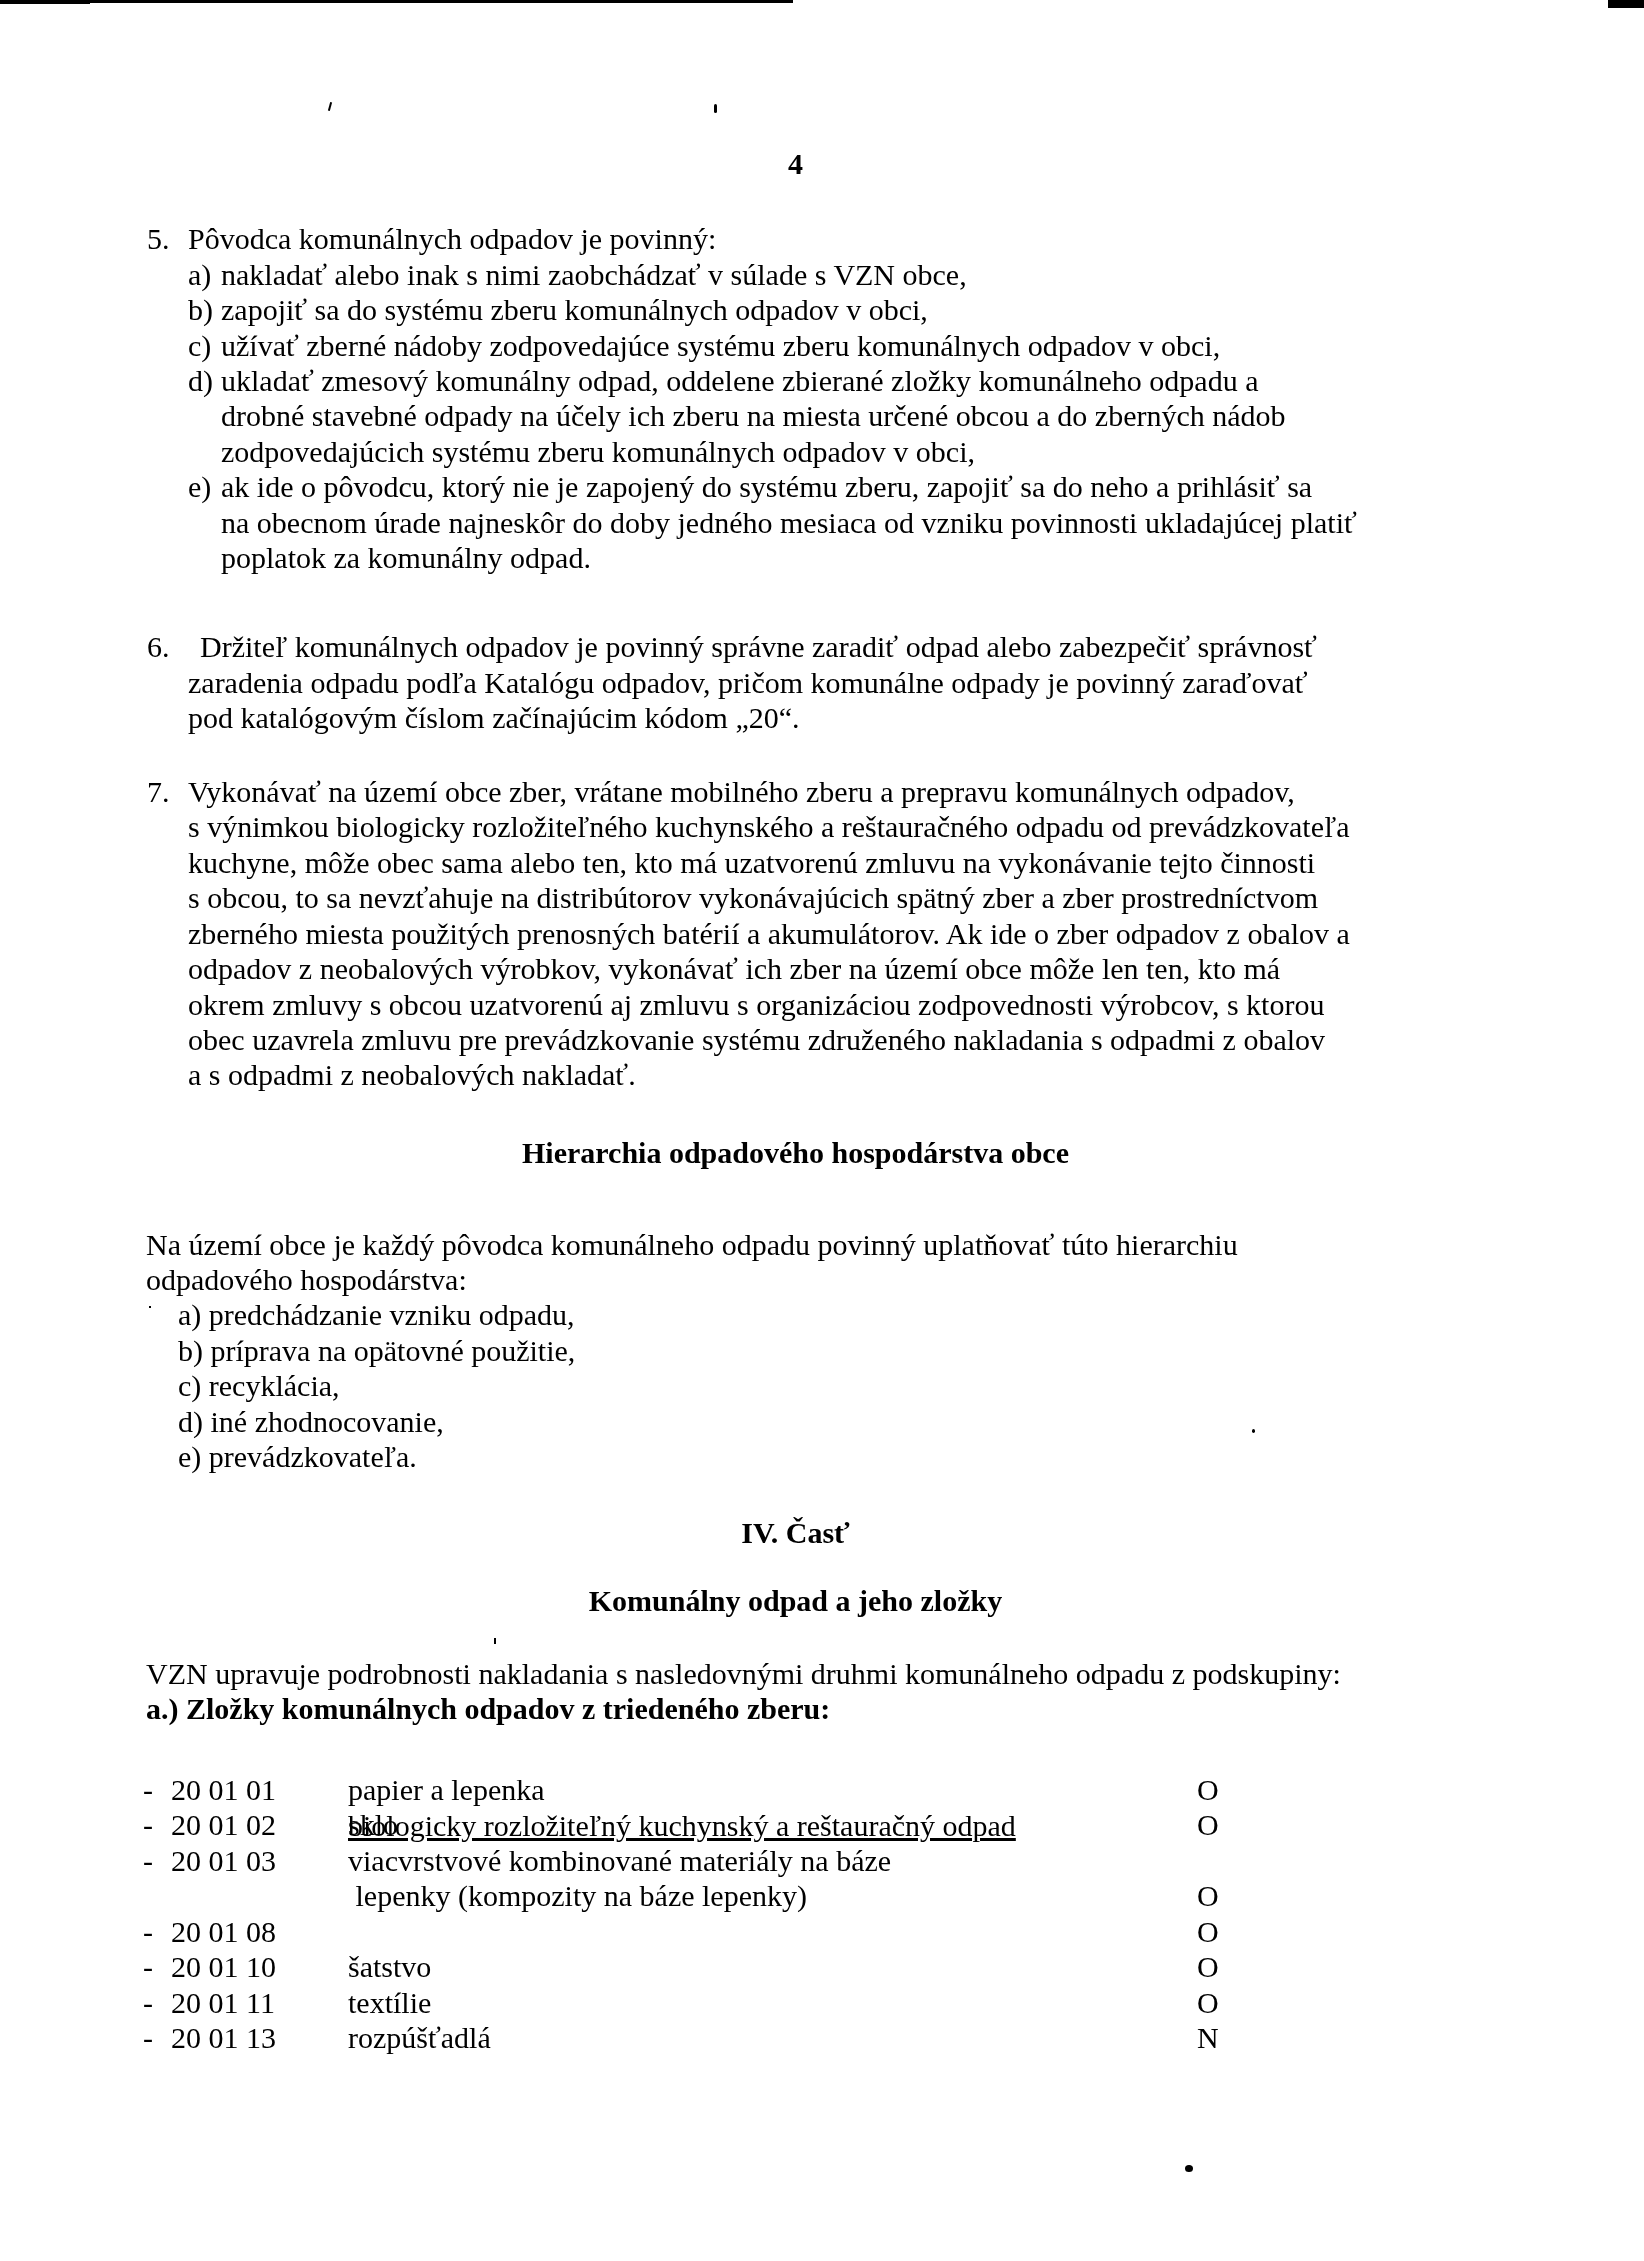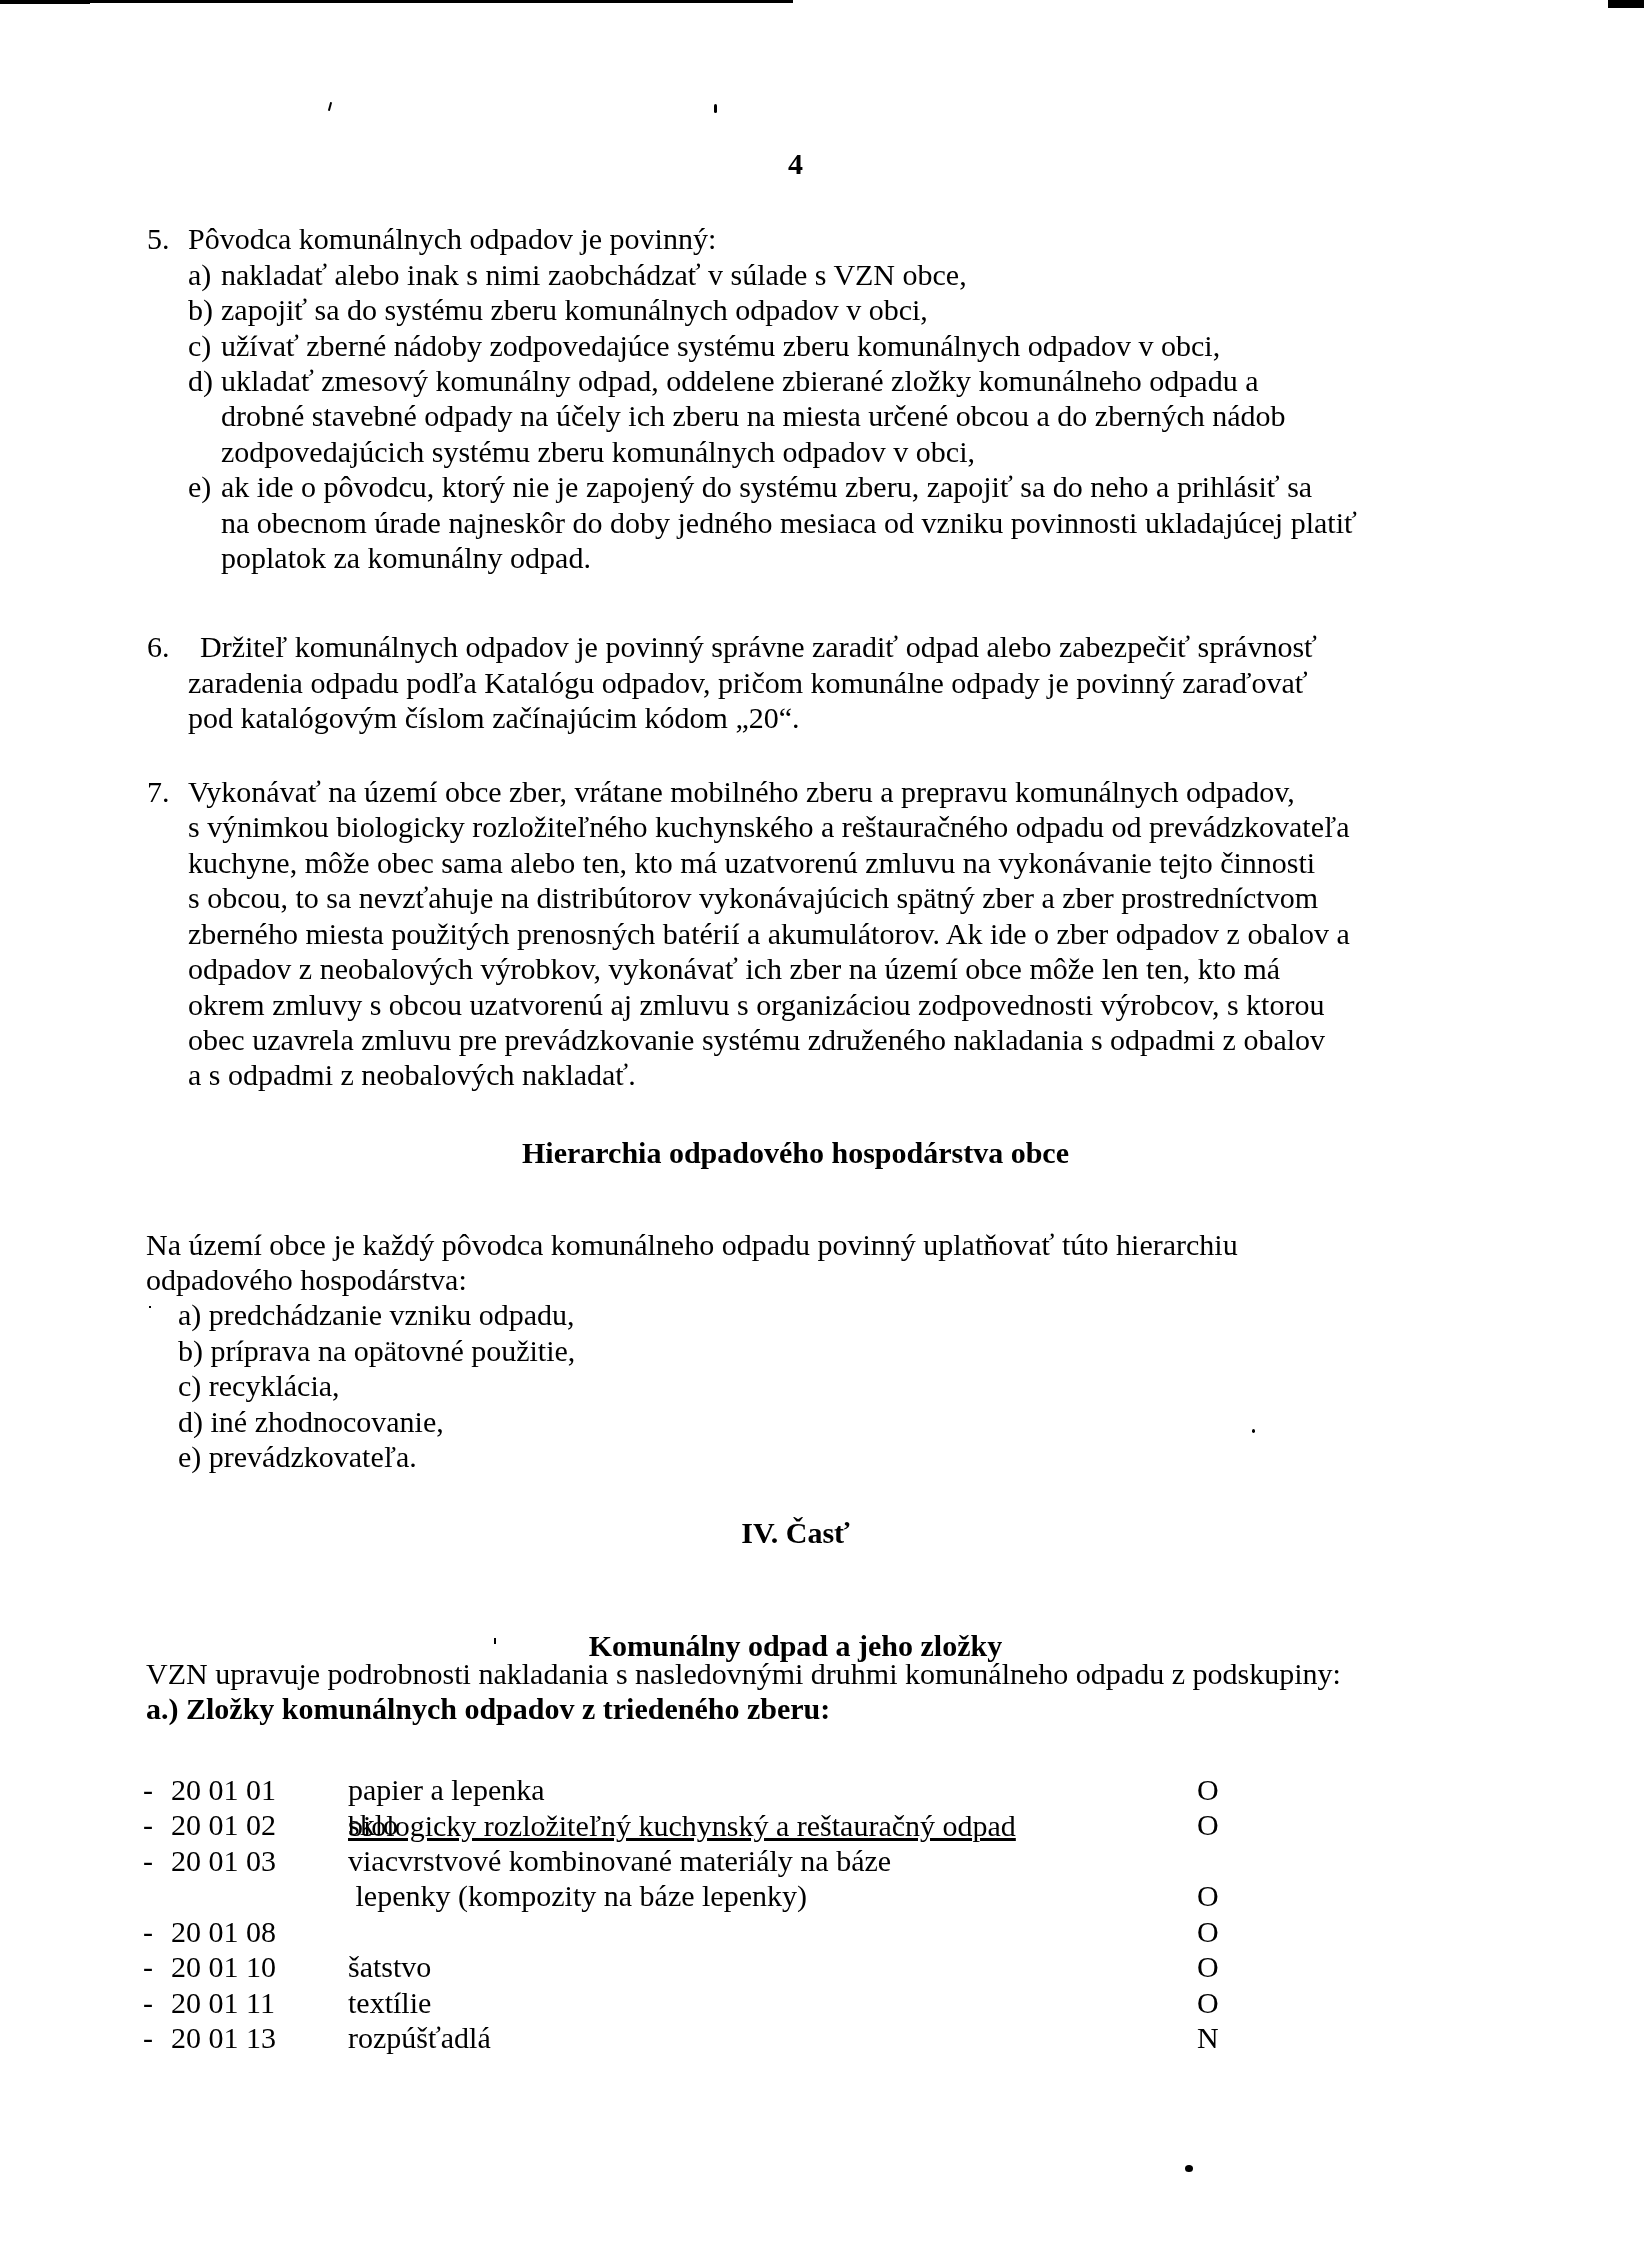--- a/index.html
+++ b/index.html
@@ -97,21 +97,21 @@
         <div class="ln" style="left: 178px; top: 1297px;">a) predchádzanie vzniku odpadu,</div>
         <div class="ln" style="left: 178px; top: 1333px;">b) príprava na opätovné použitie,</div>
         <div class="ln" style="left: 178px; top: 1368px;">c) recyklácia,</div>
         <div class="ln" style="left: 178px; top: 1404px;">d) iné zhodnocovanie,</div>
         <div class="ln" style="left: 178px; top: 1439px;">e) prevádzkovateľa.</div>
       </div>
   </div>
 
   <div>
     <div class="ln b ctr" style="top:1515px;">IV. Časť</div>
-    <div class="ln b ctr" style="top:1583px;margin-top:45px;">Komunálny odpad a jeho zložky</div>
+    <div class="ln b ctr" style="top:1583px;">Komunálny odpad a jeho zložky</div>
     <div class="ln" style="left:146px;top:1656px;">VZN upravuje podrobnosti nakladania s nasledovnými druhmi komunálneho odpadu z podskupiny:</div>
     <div class="ln b" style="left:146px;top:1691px;">a.) Zložky komunálnych odpadov z triedeného zberu:</div>
     <div id="wasteTable">
         <div>
           <div class="ln" style="left: 143px; top: 1772px;">-</div>
           <div class="ln" style="left: 171px; top: 1772px;">20 01 01</div>
           <div class="ln" style="left: 348px; top: 1772px;">papier a lepenka</div>
           <div class="ln" style="left: 1197px; top: 1772px;">O</div>
         </div>
         <div>

